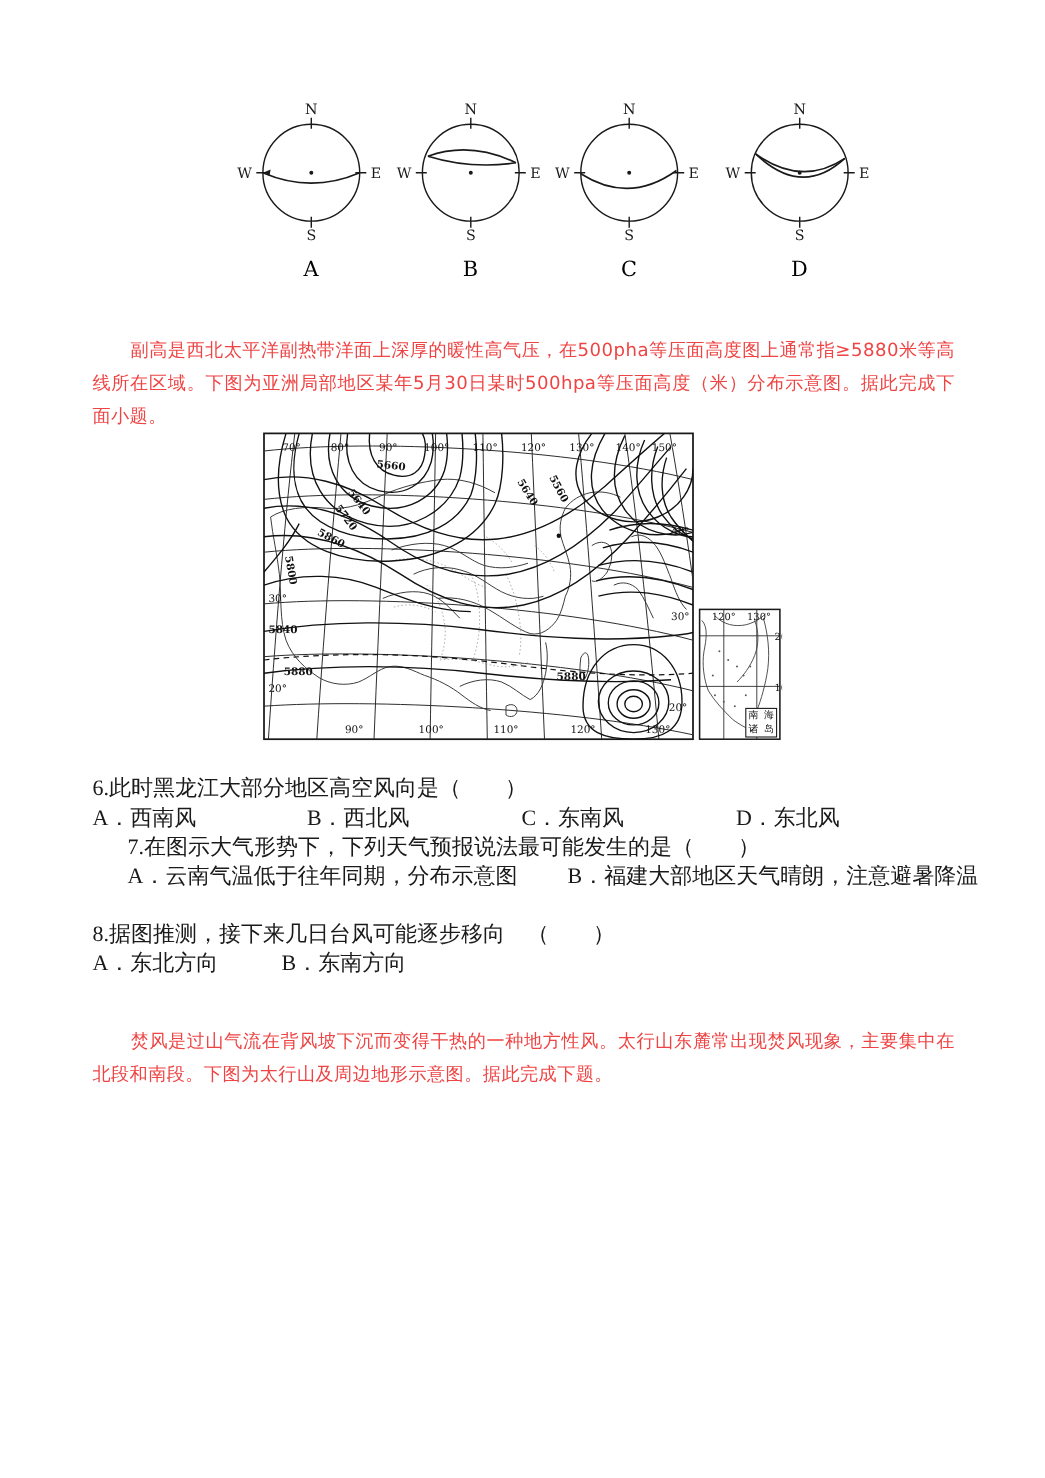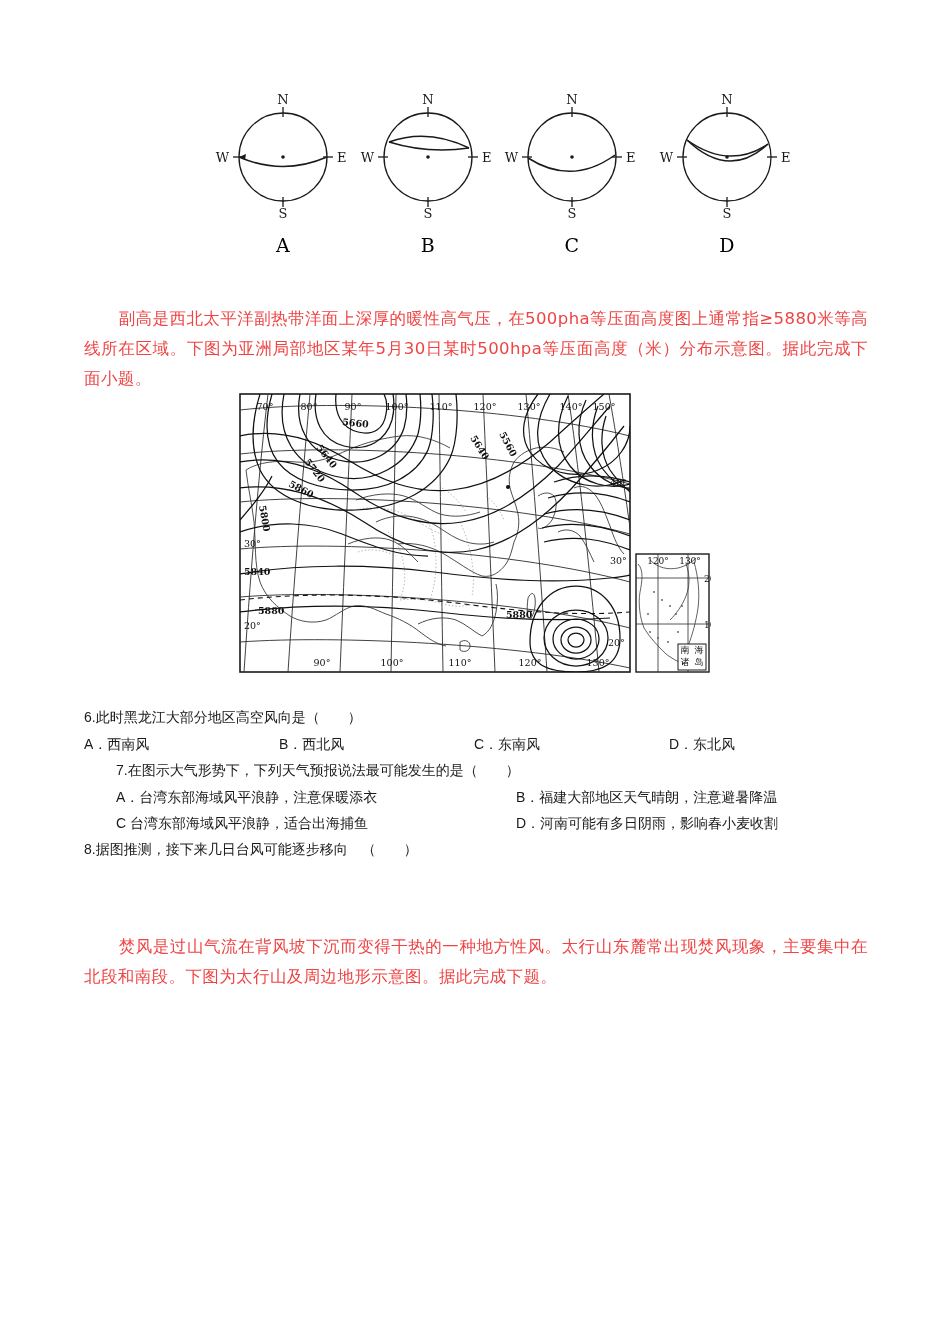--- a/index.html
+++ b/index.html
@@ -73,22 +73,22 @@
     top: 392px;
     width: 473px;
     height: 282px;
   }
 
   
   .qblock {
     position: absolute;
     left: 84px;
     width: 790px;
-    font-family: Liberation Sans, sans-serif;
-    font-size: 14px;
+    font-family: Liberation Serif, serif;
+    font-size: 20px;
     line-height: 26.5px;
     color: #1a1a1a;
   }
   #q6 { top: 704px; }
   #q7 { top: 757px; margin-left: 32px; }
   #q8 { top: 836px; }
 
   .q-stem { white-space: nowrap; }
   .opt-row { display: block; white-space: nowrap; }
   .opt { display: inline-block; }
@@ -396,26 +396,26 @@
   <div class="qblock" id="q6">
     <div class="q-stem">6.此时黑龙江大部分地区高空风向是（　　）</div>
     <div class="opt-row opts-4col">
       <span class="opt">A．西南风</span><span class="opt">B．西北风</span><span class="opt">C．东南风</span><span class="opt">D．东北风</span>
     </div>
   </div>
 
   <div class="qblock" id="q7">
     <div class="q-stem">7.在图示大气形势下，下列天气预报说法最可能发生的是（　　）</div>
     <div class="opt-row opts-2wide">
-      <span class="opt">A．台湾东部海域风平浪静，注意保暖添衣</span><span class="opt">B．福建大部地区天气晴朗，注意避暑降温</span>
-    </div>
-    <div class="opt-row opts-2wide">
-      <span class="opt">C 台湾东部海域风平浪静，适合出海捕鱼</span><span class="opt">D．河南可能有多日阴雨，影响春小麦收割</span>
+      <span class="opt">A．云南气温低于往年同期，分布示意图</span><span class="opt">B．福建大部地区天气晴朗，注意避暑降温</span>
     </div>
   </div>
 
   <div class="qblock" id="q8">
     <div class="q-stem">8.据图推测，接下来几日台风可能逐步移向　（　　）</div>
+    <div class="opt-row opts-2narrow">
+      <span class="opt">A．东北方向</span><span class="opt">B．东南方向</span>
+    </div>
   </div>
 
   <div class="para" id="foehn-para"><span class="indent"></span><span>焚风是过山气流在背风坡下沉而变得干热的一种地方性风。太行山东麓常出现焚风现象，主要集中在北段和南段。下图为太行山及周边地形示意图。据此完成下题。</span></div>
 
 </div>
 
 </body></html>

